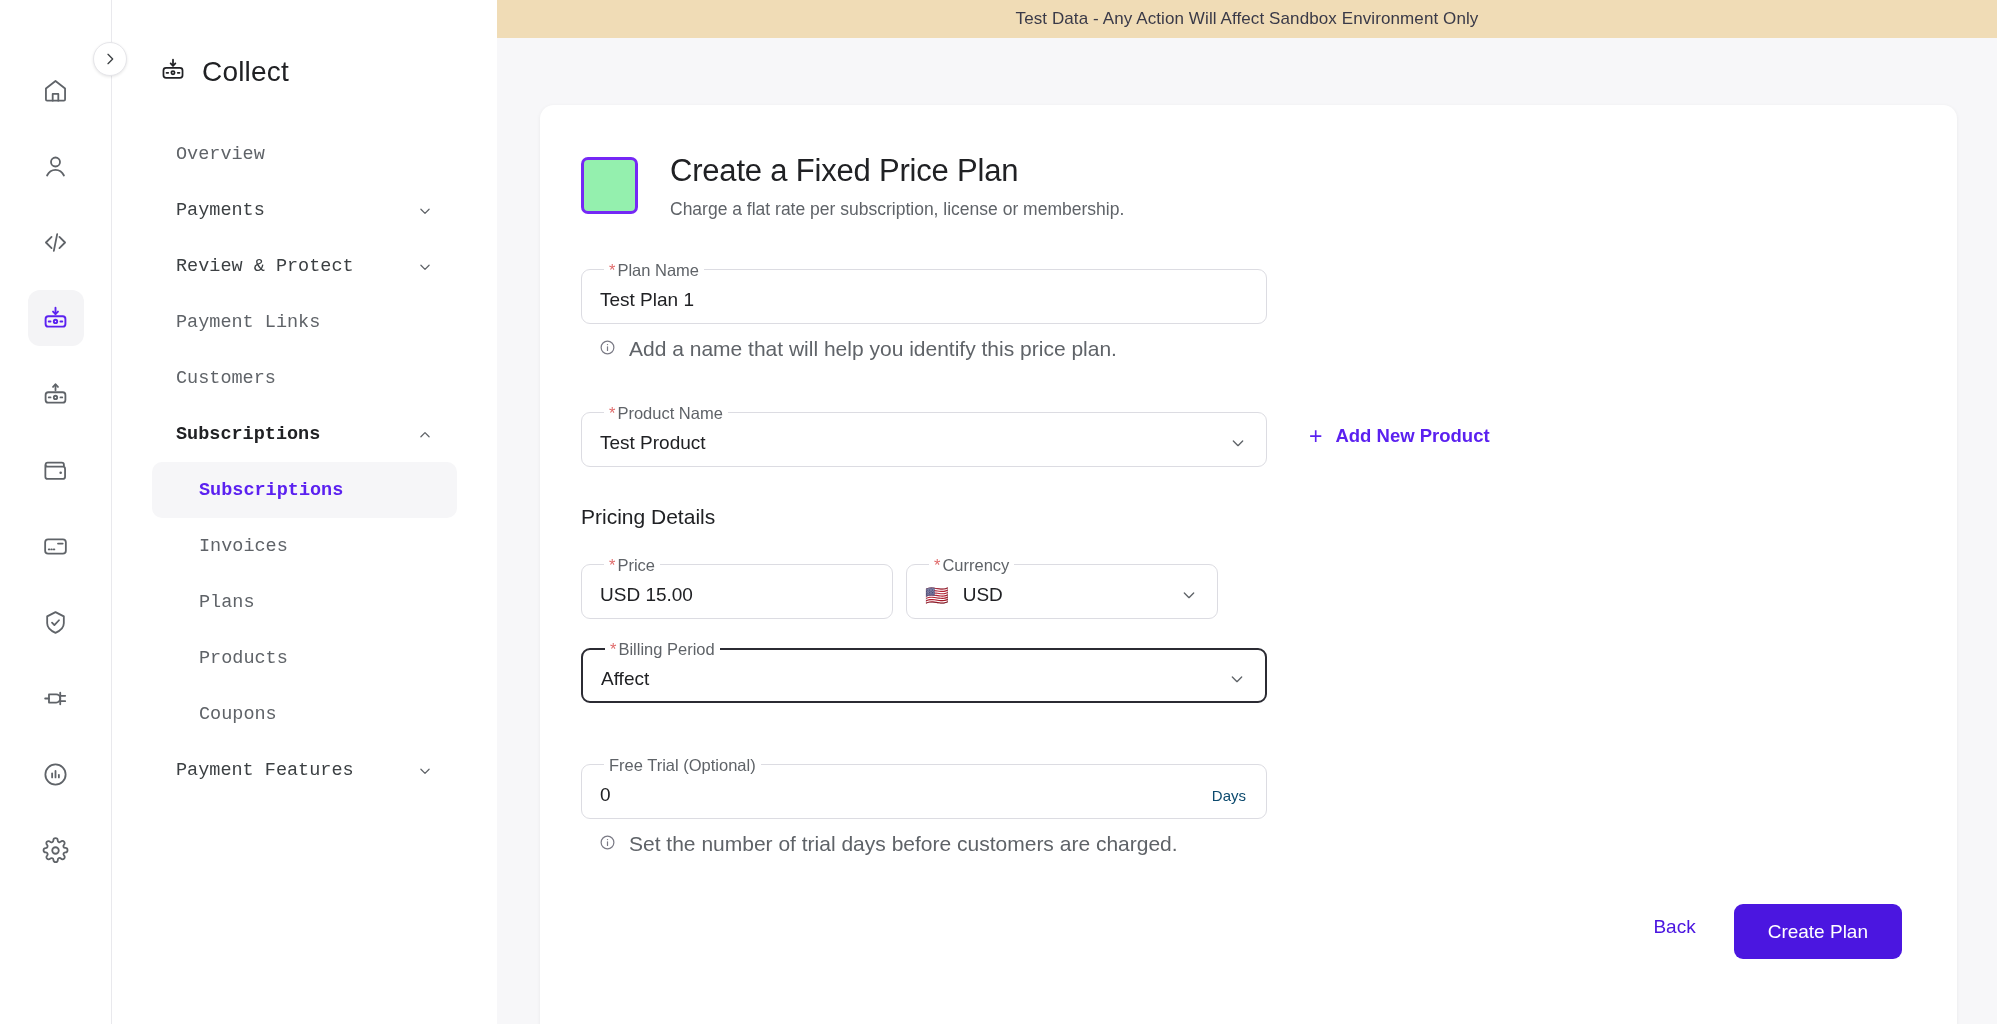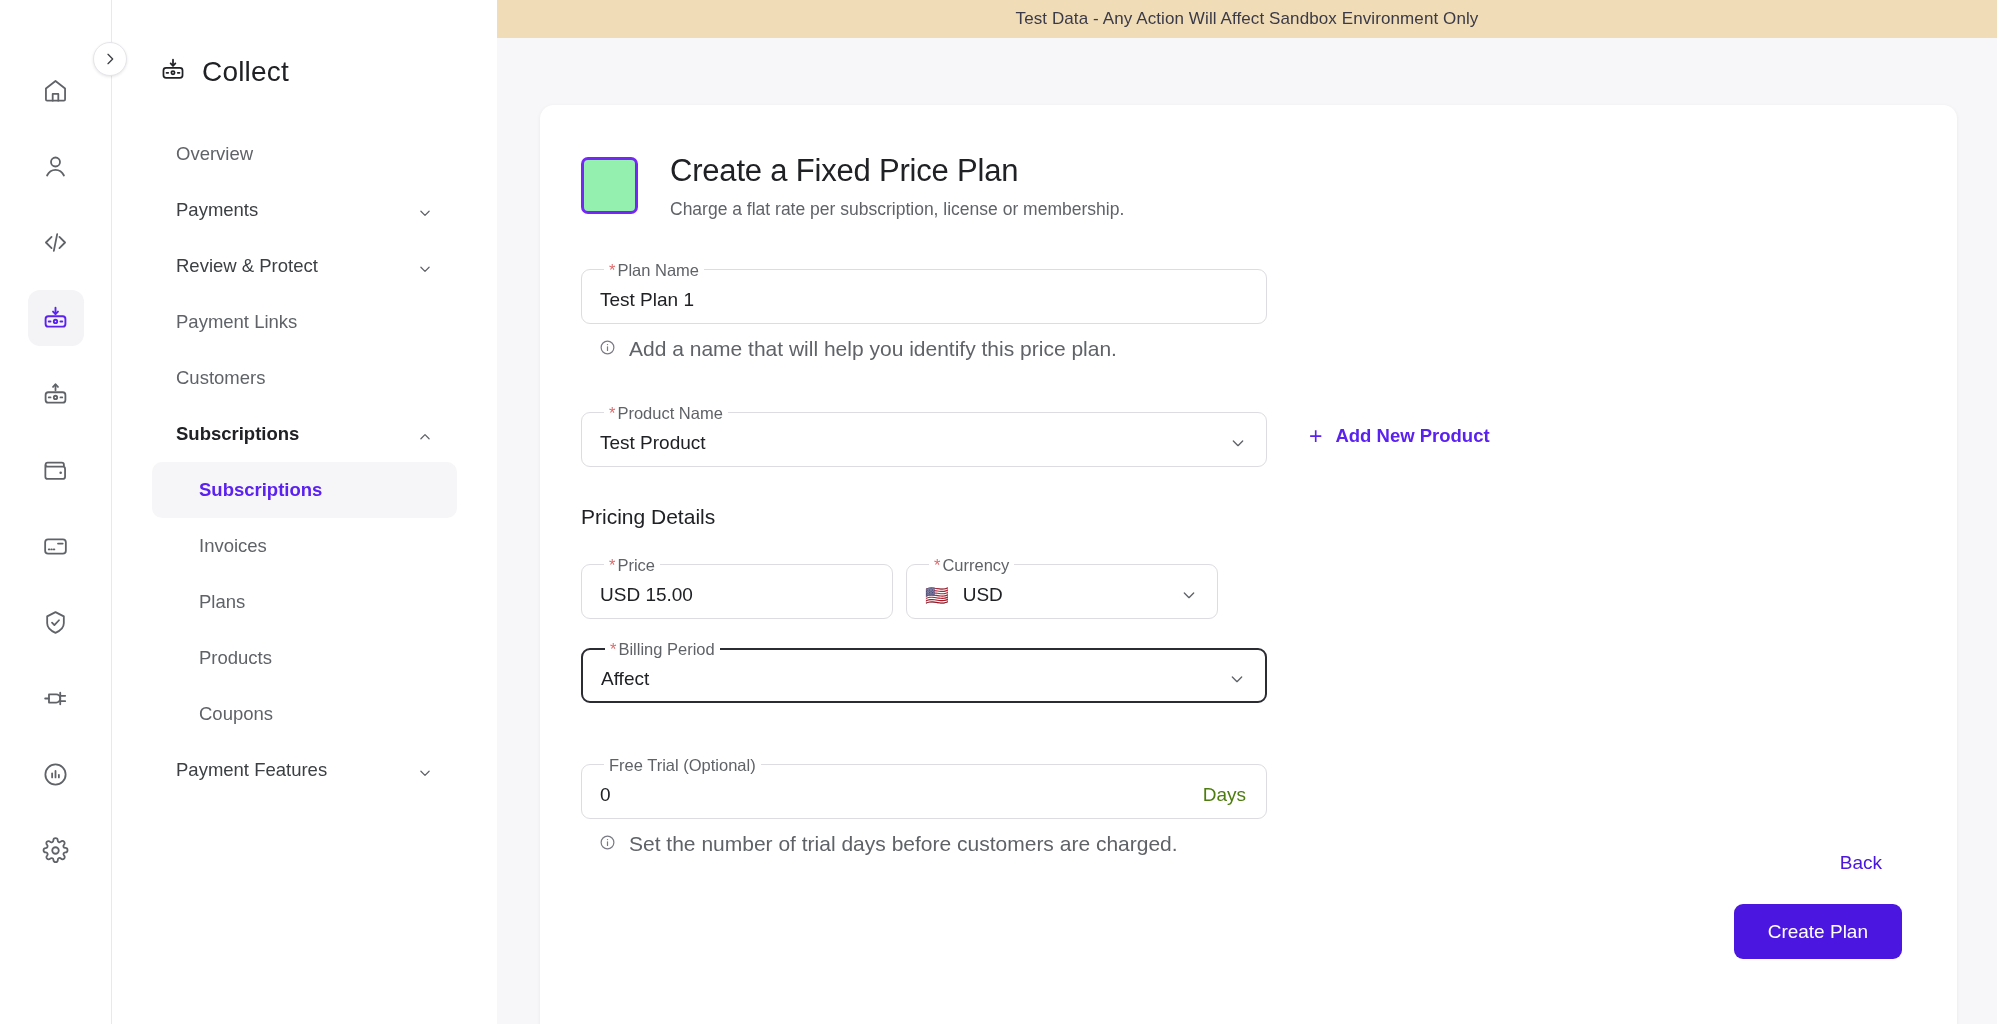--- a/index.html
+++ b/index.html
@@ -50,21 +50,21 @@
     position: relative; z-index: 4;
   }
   .nav-brand {
     display: flex; align-items: center; gap: 16px;
     padding: 0 0 0 48px; height: 48px;
     margin-bottom: 30px;
   }
   .nav-brand .brand-text {
     font-size: 28px; color: #202124; letter-spacing: .2px;
   }
-  .nav-list { padding: 0 40px 0 40px; }
+  .nav-list { padding: 0 40px 0 40px; font-family: Liberation Mono, monospace; }
   .nav-item {
     height: 56px; display: flex; align-items: center;
     justify-content: space-between;
     padding: 0 25px 0 24px;
     border-radius: 10px;
     color: #5f6368; font-size: 18.5px;
     cursor: pointer;
   }
   .nav-item.group { color: #3c4043; gap: 48px; }
   .nav-item.group.open { color: #202124; font-weight: 700; }
@@ -120,21 +120,21 @@
   .fs.focused { border: 2px solid #2b2b33; }
   .fs > legend {
     padding: 0 5px; margin-left: 4px;
     font-size: 16.5px; color: #5f6368; line-height: 1;
   }
   .fs > legend .req { color: #e06c6c; margin-right: 2px; }
   .fval {
     font-size: 19px; color: #202124; flex: 1 1 auto;
     display: flex; align-items: center; gap: 14px;
   }
-  .suffix { font-size: 19px; color: #4d7c0f; }
+  .suffix { font-size: 15px; color: #0c4a6e; }
   .sel-chev { width: 16px; height: 16px; color: #5f6368; flex: 0 0 16px; }
   .flag { font-size: 19px; line-height: 1; }
 
   .helper {
     display: flex; align-items: center; gap: 13px;
     margin-top: 13px; padding-left: 18px;
     font-size: 21px; color: #5f6368;
   }
   .helper svg { flex: 0 0 17px; }
 
@@ -147,21 +147,21 @@
   .add-link .plus { font-size: 23px; font-weight: 400; line-height: 1; }
 
   .section-title { font-size: 21px; color: #202124; font-weight: 400; }
 
   .w-main { width: 686px; }
   .w-half { width: 312px; }
 
   
   .actions {
     position: absolute; right: 55px; bottom: 75px;
-    display: flex; align-items: flex-end; gap: 18px; flex-direction: column;
+    display: flex; align-items: flex-start; gap: 18px;
   }
   .btn-back {
     color: #4b16e0; font-size: 19px; padding: 12px 20px;
     background: none; border: none; cursor: pointer;
     font-family: inherit;
   }
   .btn-primary {
     background: #4b16e0; color: #fff; font-size: 19px;
     border: none; border-radius: 9px; padding: 4px 34px; height: 55px;
     cursor: pointer; font-family: inherit;

